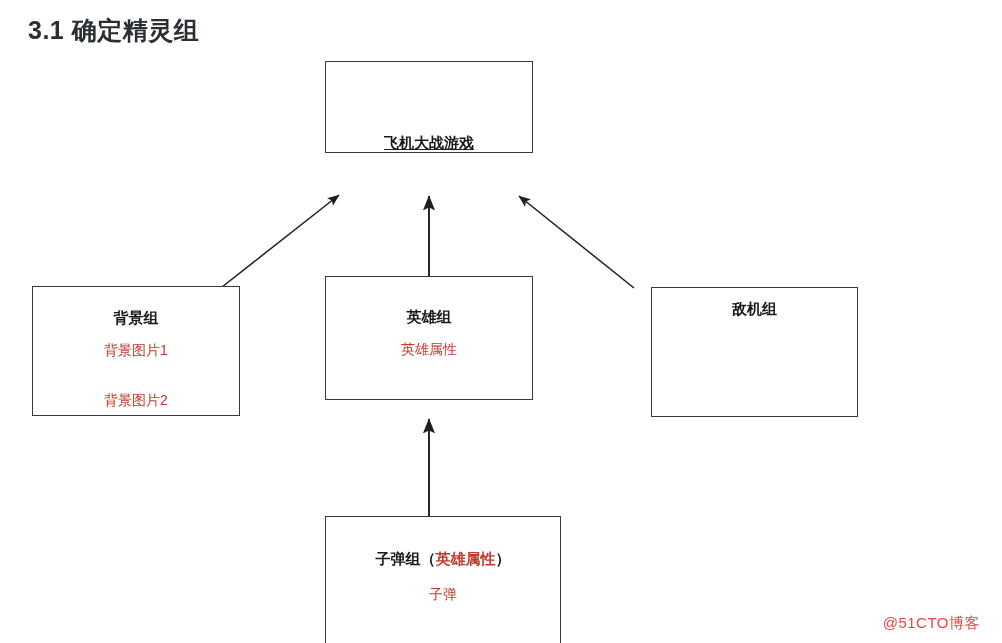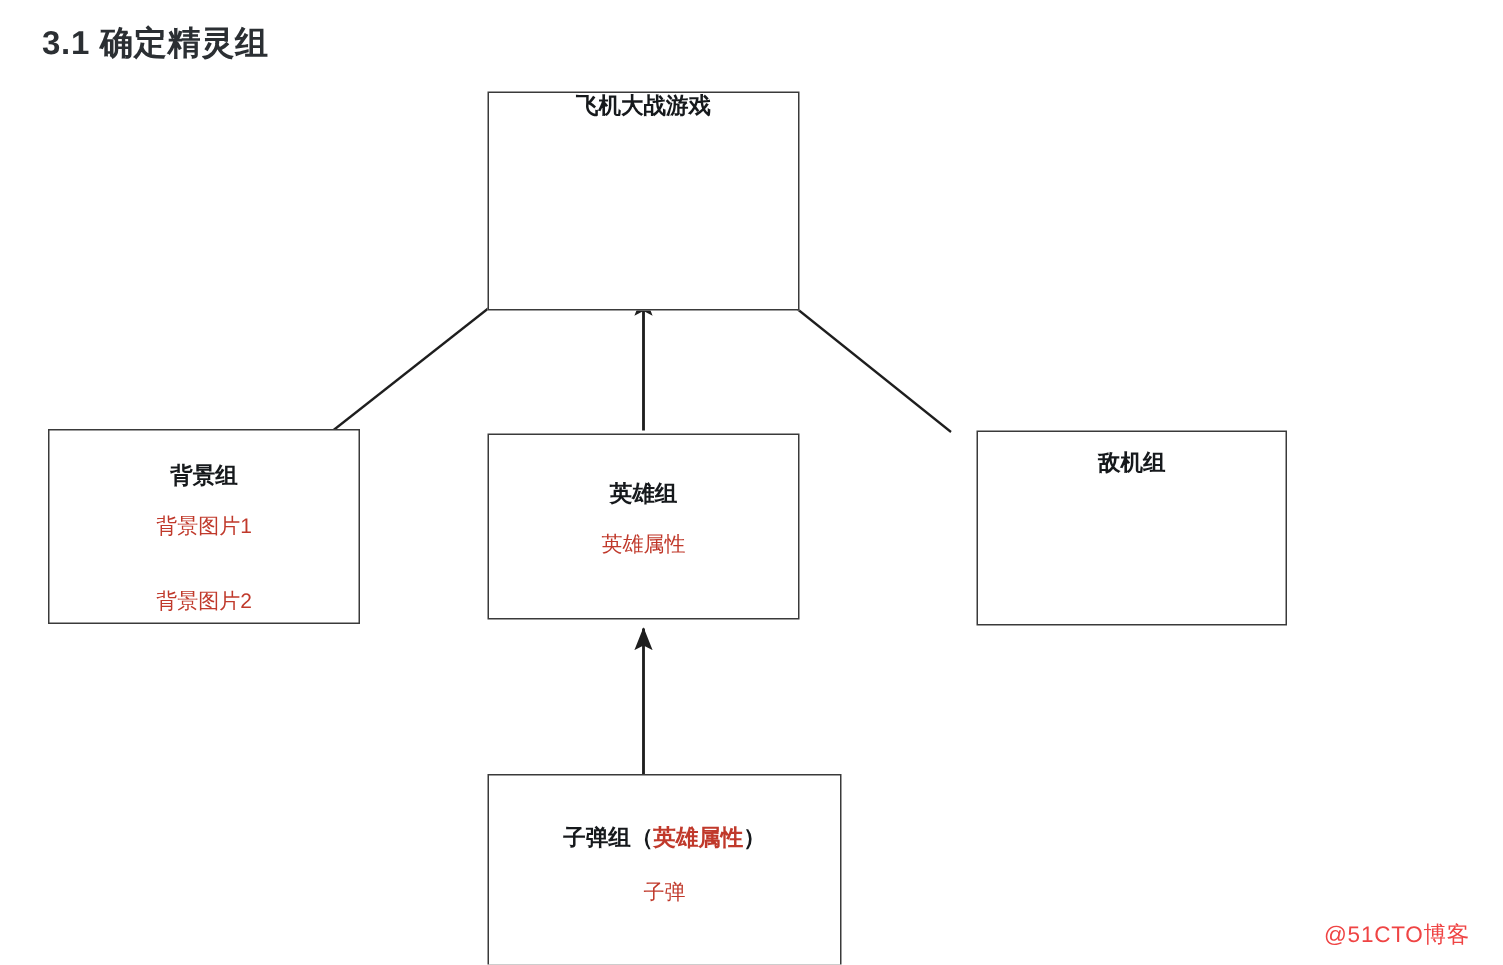--- a/index.html
+++ b/index.html
@@ -12,21 +12,21 @@
     height: 643px;
     position: relative;
     overflow: hidden;
     font-family: "Liberation Sans", "DejaVu Sans", sans-serif;
     color: #23282d;
   }
   #page-title {
     position: absolute;
     left: 28px;
     top: 14px;
-    font-size: 22px;
+    font-size: 25px;
     font-weight: bold;
     letter-spacing: 0.5px;
     color: #2b2f33;
     white-space: nowrap;
   }
   .diagram-canvas {
     position: absolute;
     left: 0;
     top: 0;
     width: 1002px;
@@ -71,37 +71,38 @@
     color: #c0392b;
     line-height: 1.7;
     white-space: nowrap;
   }
 
   
   #node-root {
     left: 325px;
     top: 61px;
     width: 208px;
-    height: 146px;
-    justify-content: flex-start;
+    height: 92px;
+    justify-content: flex-end;
+    text-decoration: underline;
   }
   #node-root .node-title { font-size: 15px; }
 
   #node-background {
     left: 32px;
     top: 286px;
     width: 208px;
     height: 130px;
     padding-top: 22px;
   }
   #node-background .node-items { margin-top: 12px; gap: 26px; }
 
   #node-hero {
     left: 325px;
-    top: 289px;
+    top: 276px;
     width: 208px;
     height: 124px;
     padding-top: 31px;
   }
   #node-hero .node-items { margin-top: 12px; }
 
   #node-enemy {
     left: 651px;
     top: 287px;
     width: 207px;

